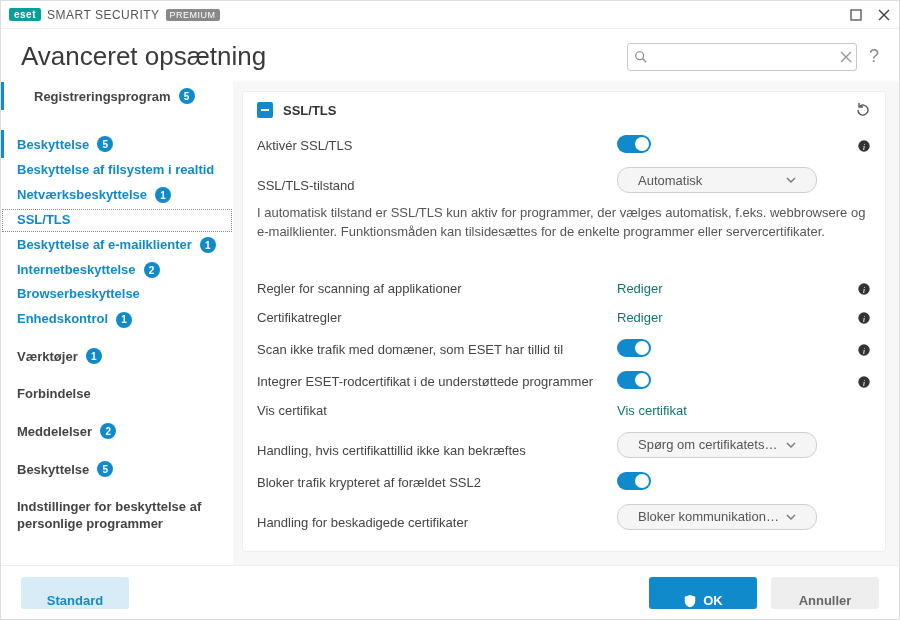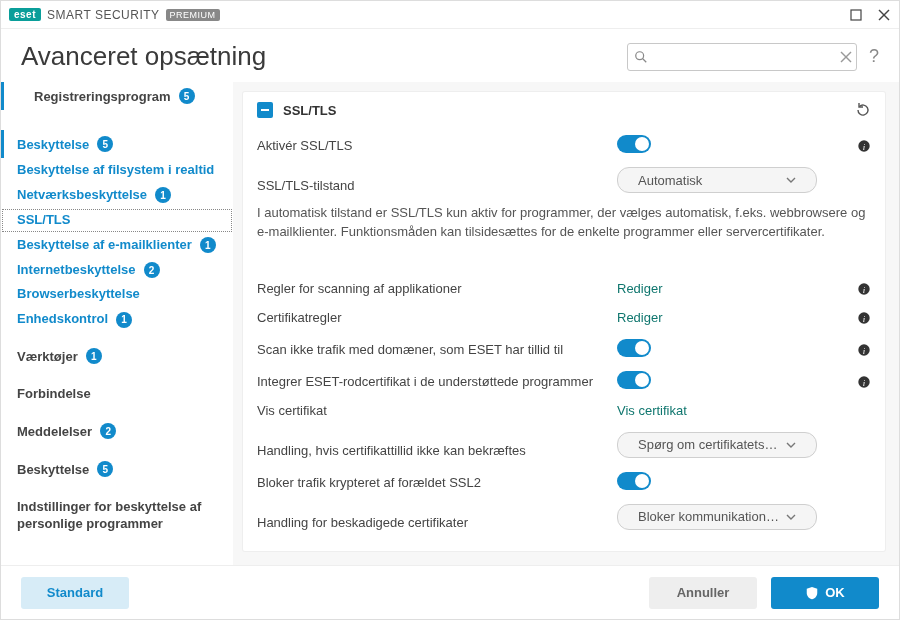--- a/index.html
+++ b/index.html
@@ -241,21 +241,21 @@
     padding: 0 20px;
     gap: 14px;
     border-top: 1px solid #eee;
   }
   .footer-spacer { flex:1; }
   .btn {
     min-width: 108px;
     height: 32px;
     border-radius: 3px;
     display: inline-flex;
-    align-items: center;
+    align-items: flex-end;
     justify-content: center;
     gap: 6px;
     font-size: 13px;
     font-weight: 600;
     cursor: pointer;
     border: none;
   }
   .btn-default {
     background: #d7ecf7;
     color: #118acb;
@@ -521,26 +521,26 @@
 
       </div>
     </div>
   </div>
 
   <div class="footer">
     <button class="btn btn-default">
       <span>Standard</span>
     </button>
     <div class="footer-spacer"></div>
-    <button class="btn btn-secondary">
-      <span>Annuller</span>
-    </button>
     <button class="btn btn-primary">
       <span>
         <svg width="14" height="14" viewBox="0 0 16 16">
             <path d="M8 1 L14 3 V8 C14 12 11 14.5 8 15 C5 14.5 2 12 2 8 V3 Z" fill="#fff"></path>
           </svg>
       </span>
       <span>OK</span>
     </button>
+    <button class="btn btn-secondary">
+      <span>Annuller</span>
+    </button>
   </div>
 
 </div>
 
 </body></html>

